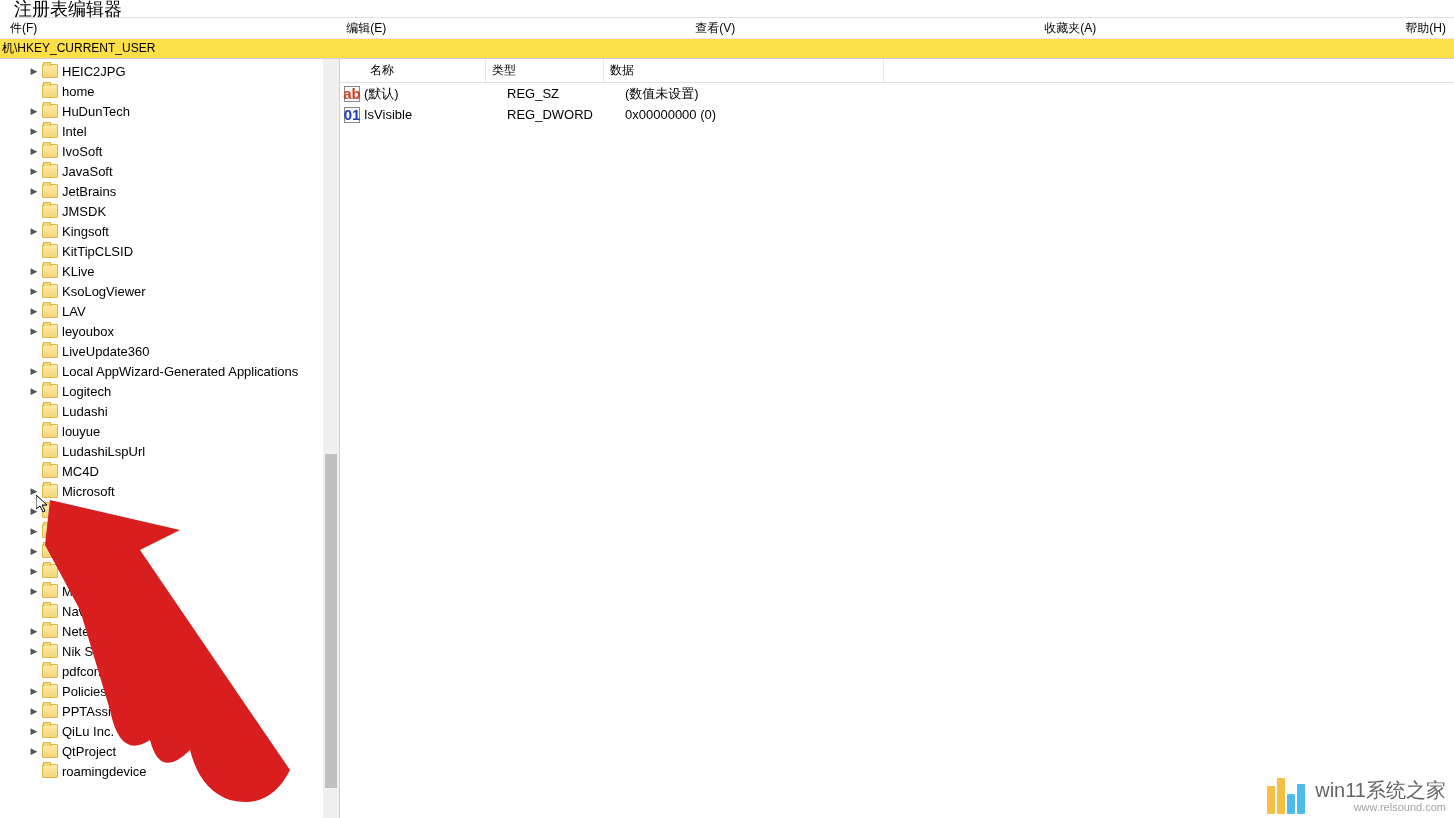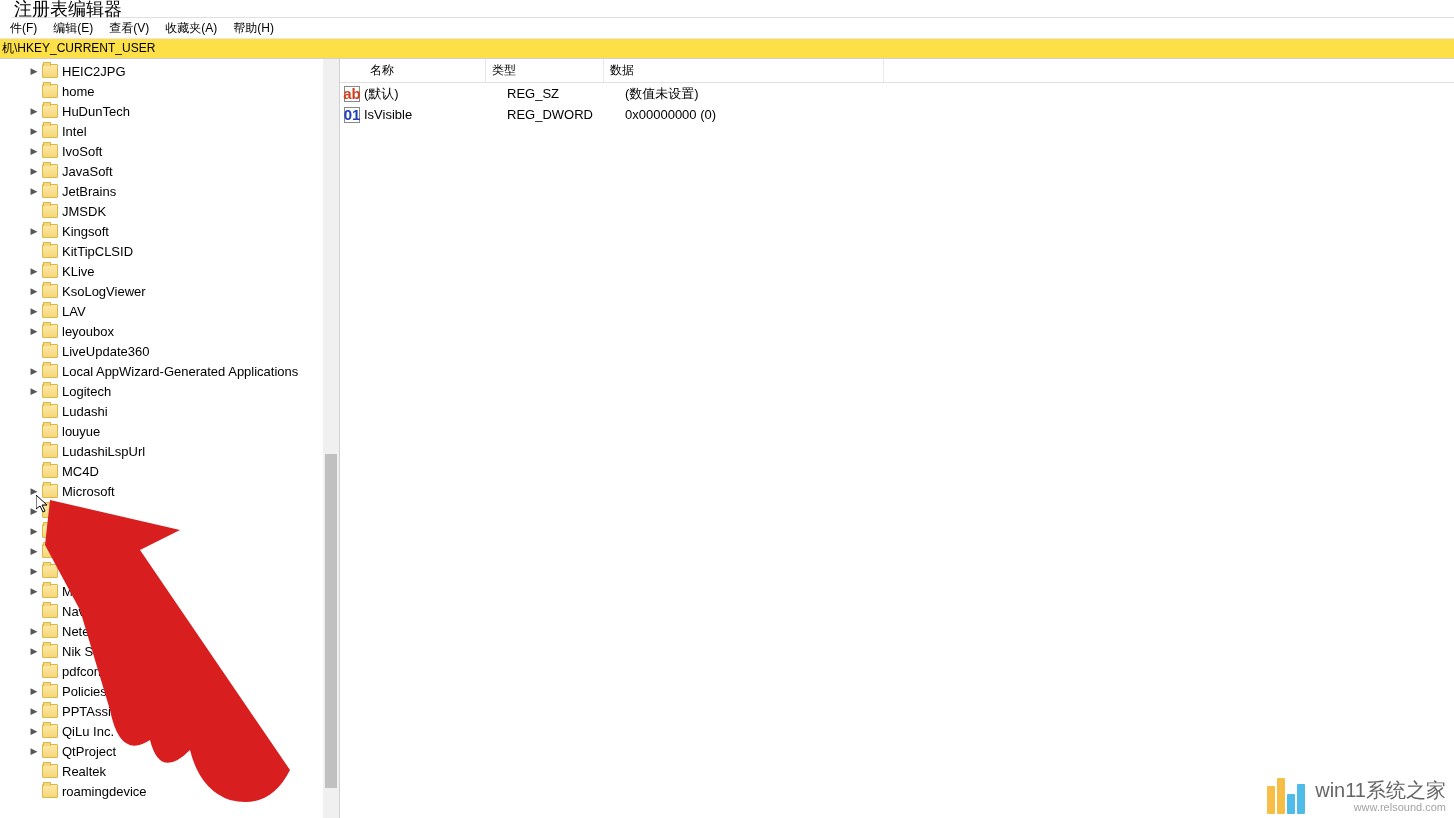--- a/index.html
+++ b/index.html
@@ -1,18 +1,18 @@
 <!DOCTYPE html>
 <html><head>
   <meta charset="utf-8">
   <style>
     * { box-sizing: border-box; margin: 0; padding: 0; font-family: "Microsoft YaHei", "Segoe UI", Tahoma, sans-serif; }
     body { width: 1454px; height: 818px; overflow: hidden; background: #fff; font-size: 13px; color: #000; position: relative; }
     .title-bar { height: 18px; background: #fff; padding-left: 2px; font-size: 18px; line-height: 18px; border-bottom: 1px solid #e0e0e0; margin-left: 12px; }
-    .menu-bar { height: 21px; background: #fff; display: flex; align-items: center; padding-left: 2px; border-bottom: 1px solid #e8e8e8; }
+    .menu-bar { height: 21px; background: #fff; display: flex; align-items: center; padding-left: 2px; border-bottom: 1px solid #e8e8e8; justify-content: space-between; }
     .menu-item { padding: 0 8px; font-size: 12px; cursor: default; }
     .address-bar { height: 20px; background: #fde047; border-bottom: 1px solid #d0d0d0; display: flex; align-items: center; padding-left: 2px; font-size: 12px; }
     .main { display: flex; height: calc(818px - 59px); }
     .tree-panel { width: 340px; border-right: 1px solid #d0d0d0; overflow: hidden; position: relative; }
     .tree-scroll { position: absolute; inset: 0; overflow-y: hidden; }
     .tree-scrollbar { position: absolute; right: 0; top: 0; width: 16px; height: 100%; background: #f0f0f0; }
     .tree-thumb { position: absolute; right: 2px; width: 12px; background: #c0c0c0; border-radius: 0; }
     .tree-list { padding-top: 2px; }
     .tree-row { height: 20px; display: flex; align-items: center; padding-left: 28px; font-size: 13px; white-space: nowrap; cursor: default; }
     .tree-row .expander { width: 12px; height: 12px; margin-right: 2px; display: inline-flex; align-items: center; justify-content: center; font-size: 9px; color: #555; }
@@ -236,25 +236,20 @@
             <span>QiLu Inc.</span>
           </div>
           <div class="tree-row">
             <span class="expander">▶</span>
             <span class="folder-icon"></span>
             <span>QtProject</span>
           </div>
           <div class="tree-row">
             <span class="expander hidden">▶</span>
             <span class="folder-icon"></span>
-            <span>Realtek</span>
-          </div>
-          <div class="tree-row">
-            <span class="expander hidden">▶</span>
-            <span class="folder-icon"></span>
             <span>roamingdevice</span>
           </div>
         </div>
     </div>
     <div class="tree-scrollbar">
       <div class="tree-thumb" id="tree-thumb" style="top: 52%; height: 44%;"></div>
     </div>
   </div>
   <div class="values-panel">
     <div class="values-header">

